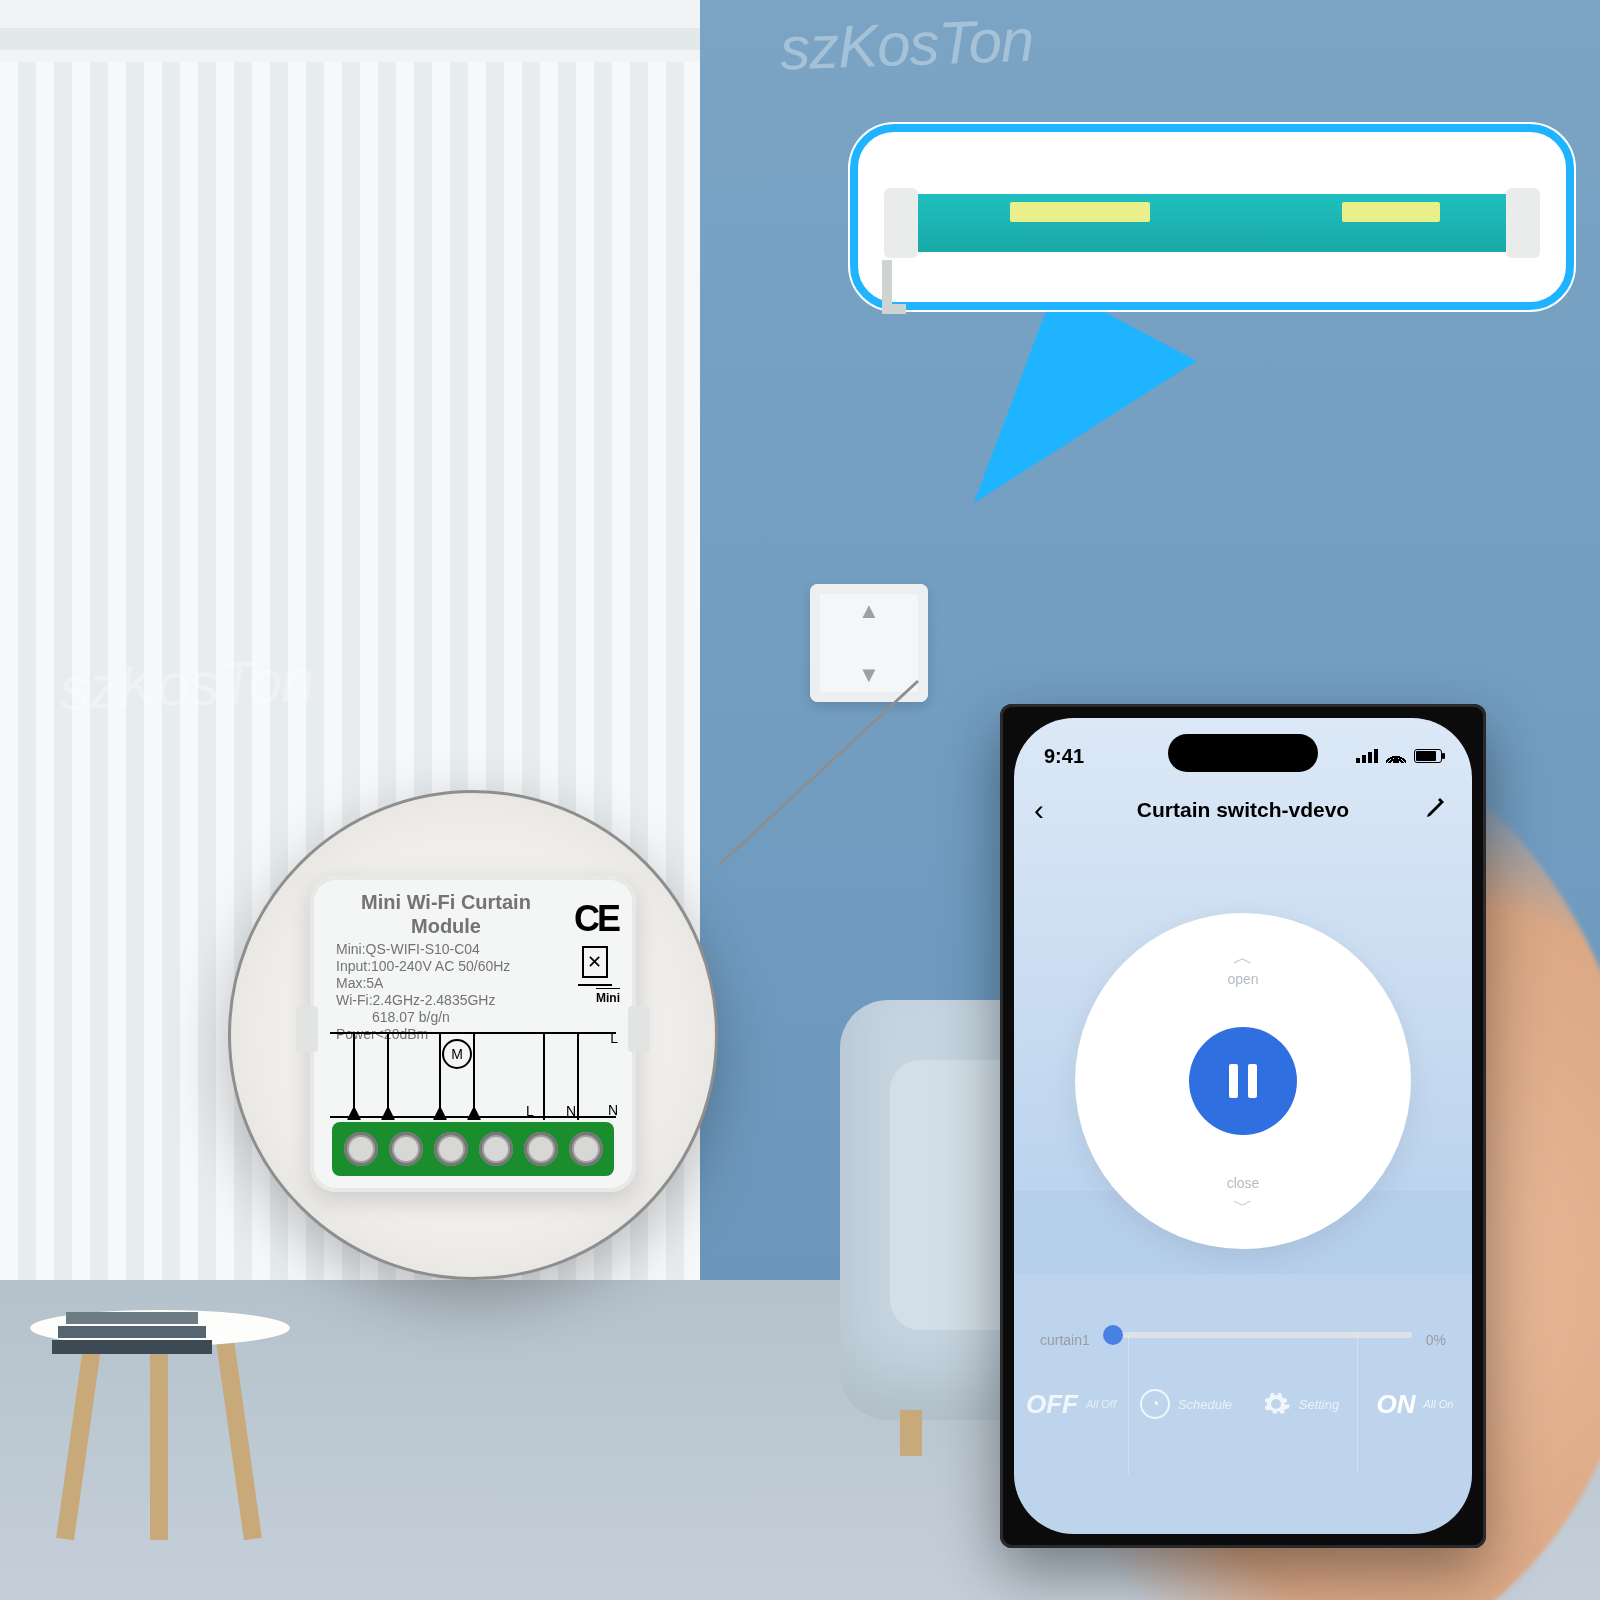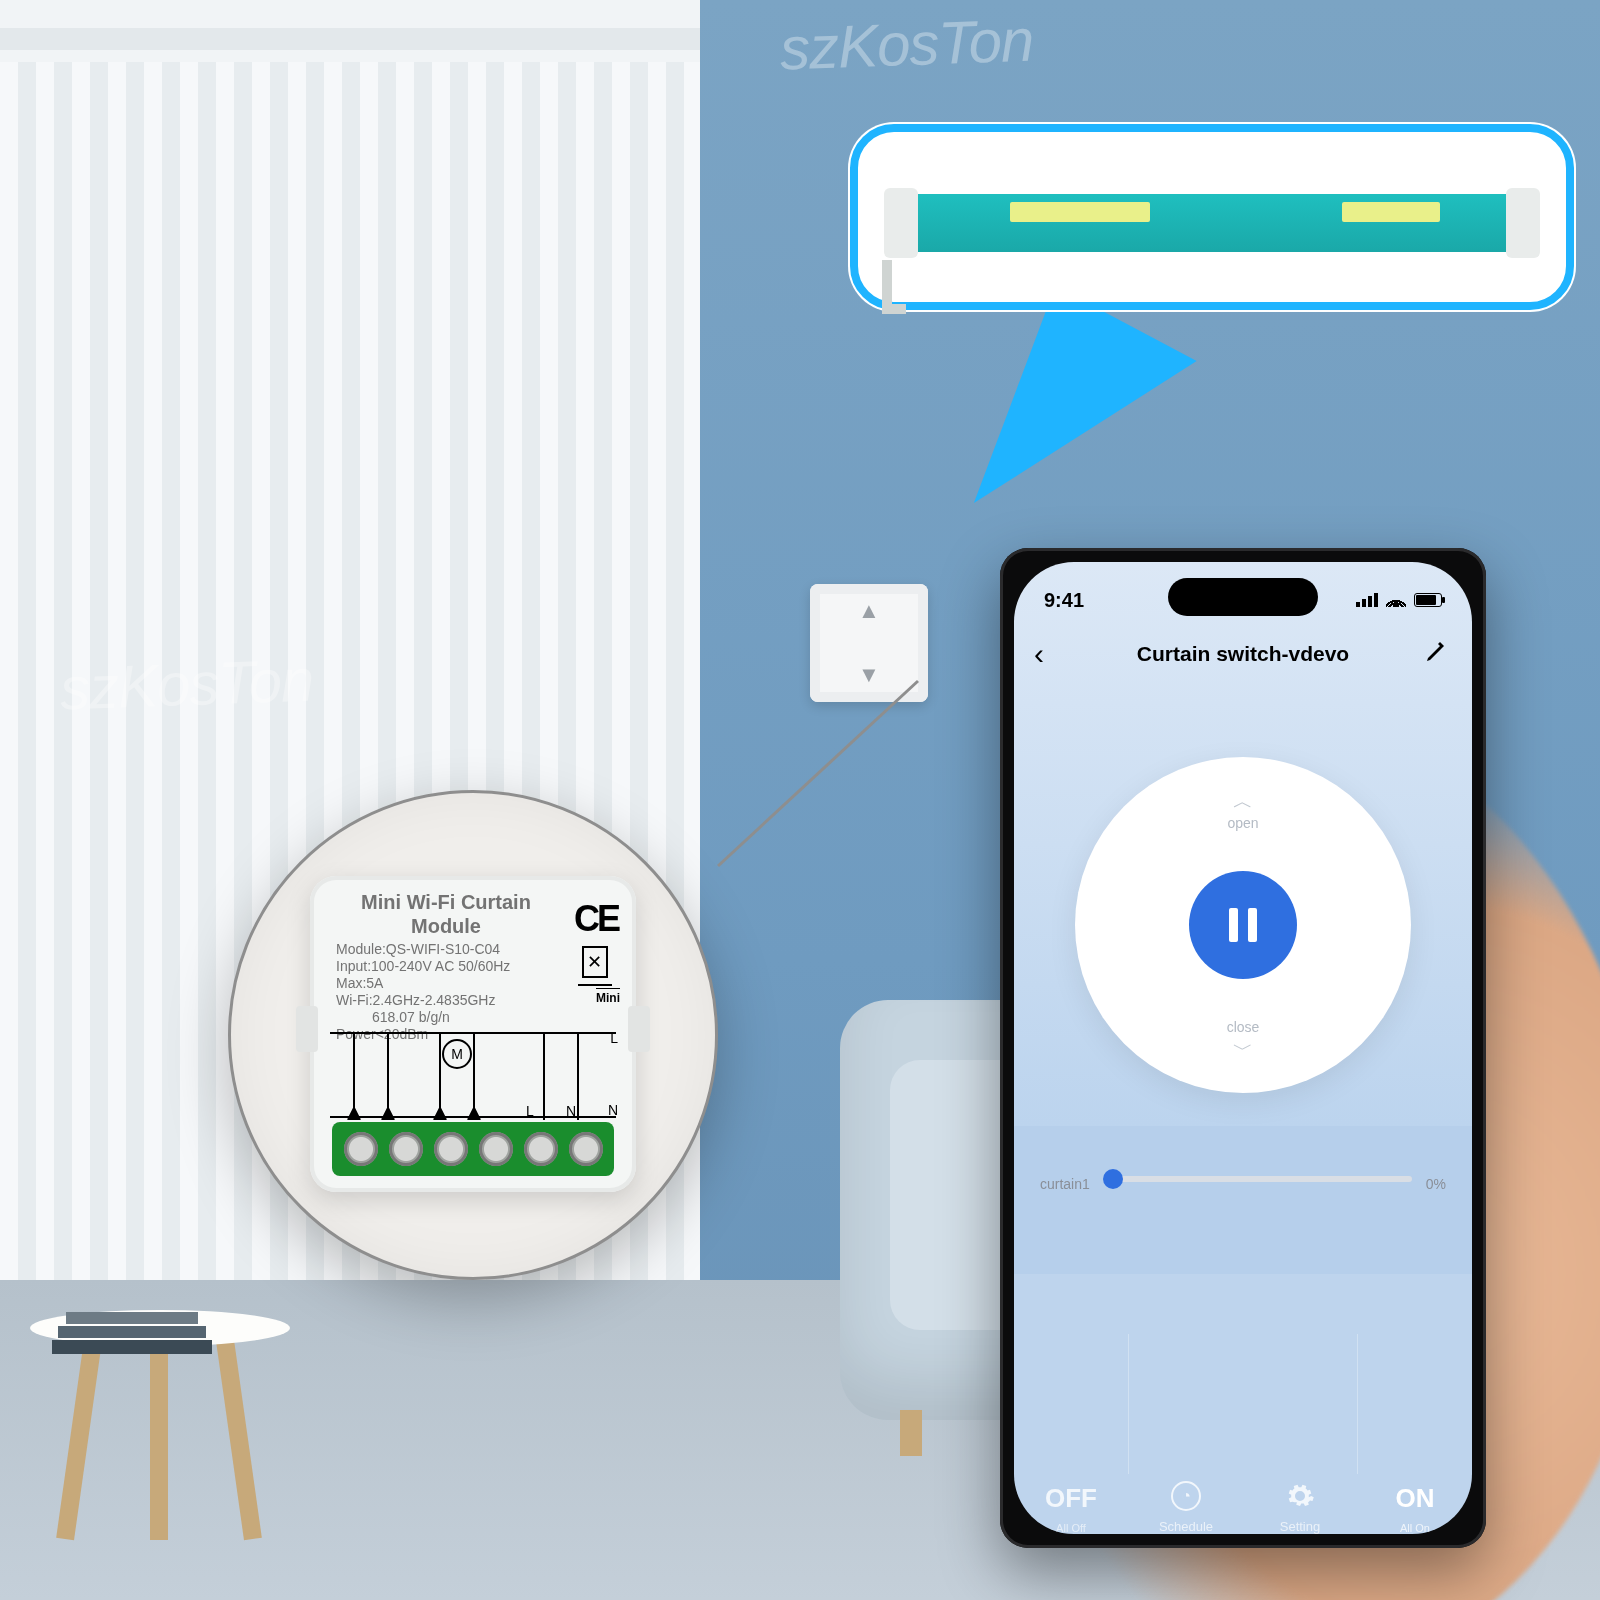--- a/index.html
+++ b/index.html
@@ -70,21 +70,21 @@
     display:flex;justify-content:space-around;align-items:center;padding:0 6px;}
   .terminals .t{width:34px;height:34px;border-radius:50%;background:radial-gradient(circle,#d7d8d6 48%,#9fa39f 52%);
     box-shadow:inset 0 0 0 3px #777;}
   .module-line{position:absolute;left:708px;top:676px;width:220px;height:200px;}
   .module-line svg{position:absolute;inset:0;overflow:visible;}
 
   
   .hand{position:absolute;right:-50px;bottom:-70px;width:720px;height:960px;
     background:radial-gradient(ellipse at 70% 60%, #e9b997 0%, #dca885 45%, transparent 60%);
     border-radius:50%;transform:rotate(-6deg);filter:blur(2px);}
-  .phone{position:absolute;right:114px;bottom:52px;width:486px;height:1000px;background:#0b0b0c;border-radius:28px;
+  .phone{position:absolute;right:114px;bottom:52px;width:486px;height:844px;background:#0b0b0c;border-radius:12px;
     box-shadow:0 24px 60px rgba(0,0,0,.4), inset 0 0 0 3px #2a2a2c;}
   .screen{position:absolute;inset:14px;border-radius:60px;overflow:hidden;
     background:linear-gradient(180deg,#dce8f6 0%,#bcd4ee 58%,#b6cfeb 58%,#b6cfeb 100%);}
   .island{position:absolute;left:50%;top:16px;transform:translateX(-50%);width:150px;height:38px;background:#000;border-radius:20px;}
   .statusbar{position:absolute;left:0;right:0;top:0;height:60px;display:flex;justify-content:space-between;align-items:center;
     padding:16px 30px 0;font-size:20px;font-weight:600;color:#000;}
   .status-icons{display:flex;gap:8px;align-items:center;}
   .sig{width:22px;height:14px;position:relative;}
   .sig i{position:absolute;bottom:0;width:4px;background:#000;}
   .sig i:nth-child(1){left:0;height:5px;} .sig i:nth-child(2){left:6px;height:8px;}
@@ -107,21 +107,21 @@
   .dial .open,.dial .close{display:flex;flex-direction:column;align-items:center;gap:4px;color:#b4bbc4;font-size:14px;}
   .dial .chev{font-size:20px;line-height:1;color:#c1c8d0;}
   .pause-btn{width:108px;height:108px;border-radius:50%;background:#2f6fe0;display:flex;align-items:center;justify-content:center;color:#fff;}
   .pause-btn .bars{display:flex;gap:10px;}
   .pause-btn .bars i{width:9px;height:34px;background:#fff;border-radius:2px;}
   .slider-row{position:absolute;left:26px;right:26px;top:614px;display:flex;gap:14px;font-size:14px;color:#8a8f98;}
   .slider{flex:1;height:6px;background:#d9dee5;border-radius:3px;position:relative;}
   .slider .fill{position:absolute;left:0;top:0;bottom:0;width:3%;background:#2f6fe0;border-radius:3px;}
   .slider .thumb{position:absolute;left:3%;top:50%;transform:translate(-50%,-50%);width:20px;height:20px;border-radius:50%;background:#2f6fe0;}
   .bottom-bar{position:absolute;left:0;right:0;bottom:0;height:260px;display:flex;background:rgba(255,255,255,.12);}
-  .bb-item{flex:1;display:flex;flex-direction:column;align-items:center;justify-content:flex-end;gap:8px;color:#fff;}
+  .bb-item{flex:1;display:flex;flex-direction:row;align-items:center;justify-content:center;gap:8px;color:#fff;font-style:italic;}
   .bb-item .lbl{font-size:13px;opacity:.85;}
   .bb-item .big{font-size:26px;font-weight:700;}
   .bb-item .sub{font-size:11px;opacity:.75;}
   .bb-item.dim{opacity:.8;}
   .bb-icon{width:30px;height:30px;border:2px solid #fff;border-radius:50%;display:flex;align-items:center;justify-content:center;font-size:16px;}
   .bb-gear{width:30px;height:30px;color:#fff;}
   .divider{width:1px;background:rgba(255,255,255,.3);margin:60px 0;}
 </style>
 </head>
 <body>
@@ -167,21 +167,21 @@
         <path d="M10 190 L210 5" stroke="#8e8e8e" stroke-width="3" fill="none"></path>
       </svg>
   </div>
   <div class="callout-module-wrap">
     <div class="callout-module"></div>
     <div class="module-body">
       <span class="module-clip l"></span>
         <span class="module-clip r"></span>
       <div class="module-text">
         <div class="title">Mini Wi-Fi Curtain Module</div>
-        <div class="row">Module:QS-WIFI-S10-C04</div>
+        <div class="row">Mini:QS-WIFI-S10-C04</div>
         <div class="row">Input:100-240V AC  50/60Hz</div>
         <div class="row">Max:5A</div>
         <div class="row">Wi-Fi:2.4GHz-2.4835GHz</div>
         <div class="row" style="padding-left:36px">618.07 b/g/n</div>
         <div class="row">Power&lt;20dBm</div>
       </div>
       <div class="ce-mark">CE</div>
       <div class="trash"></div>
       <div class="rohs">Mini</div>
       <div class="wiring">

